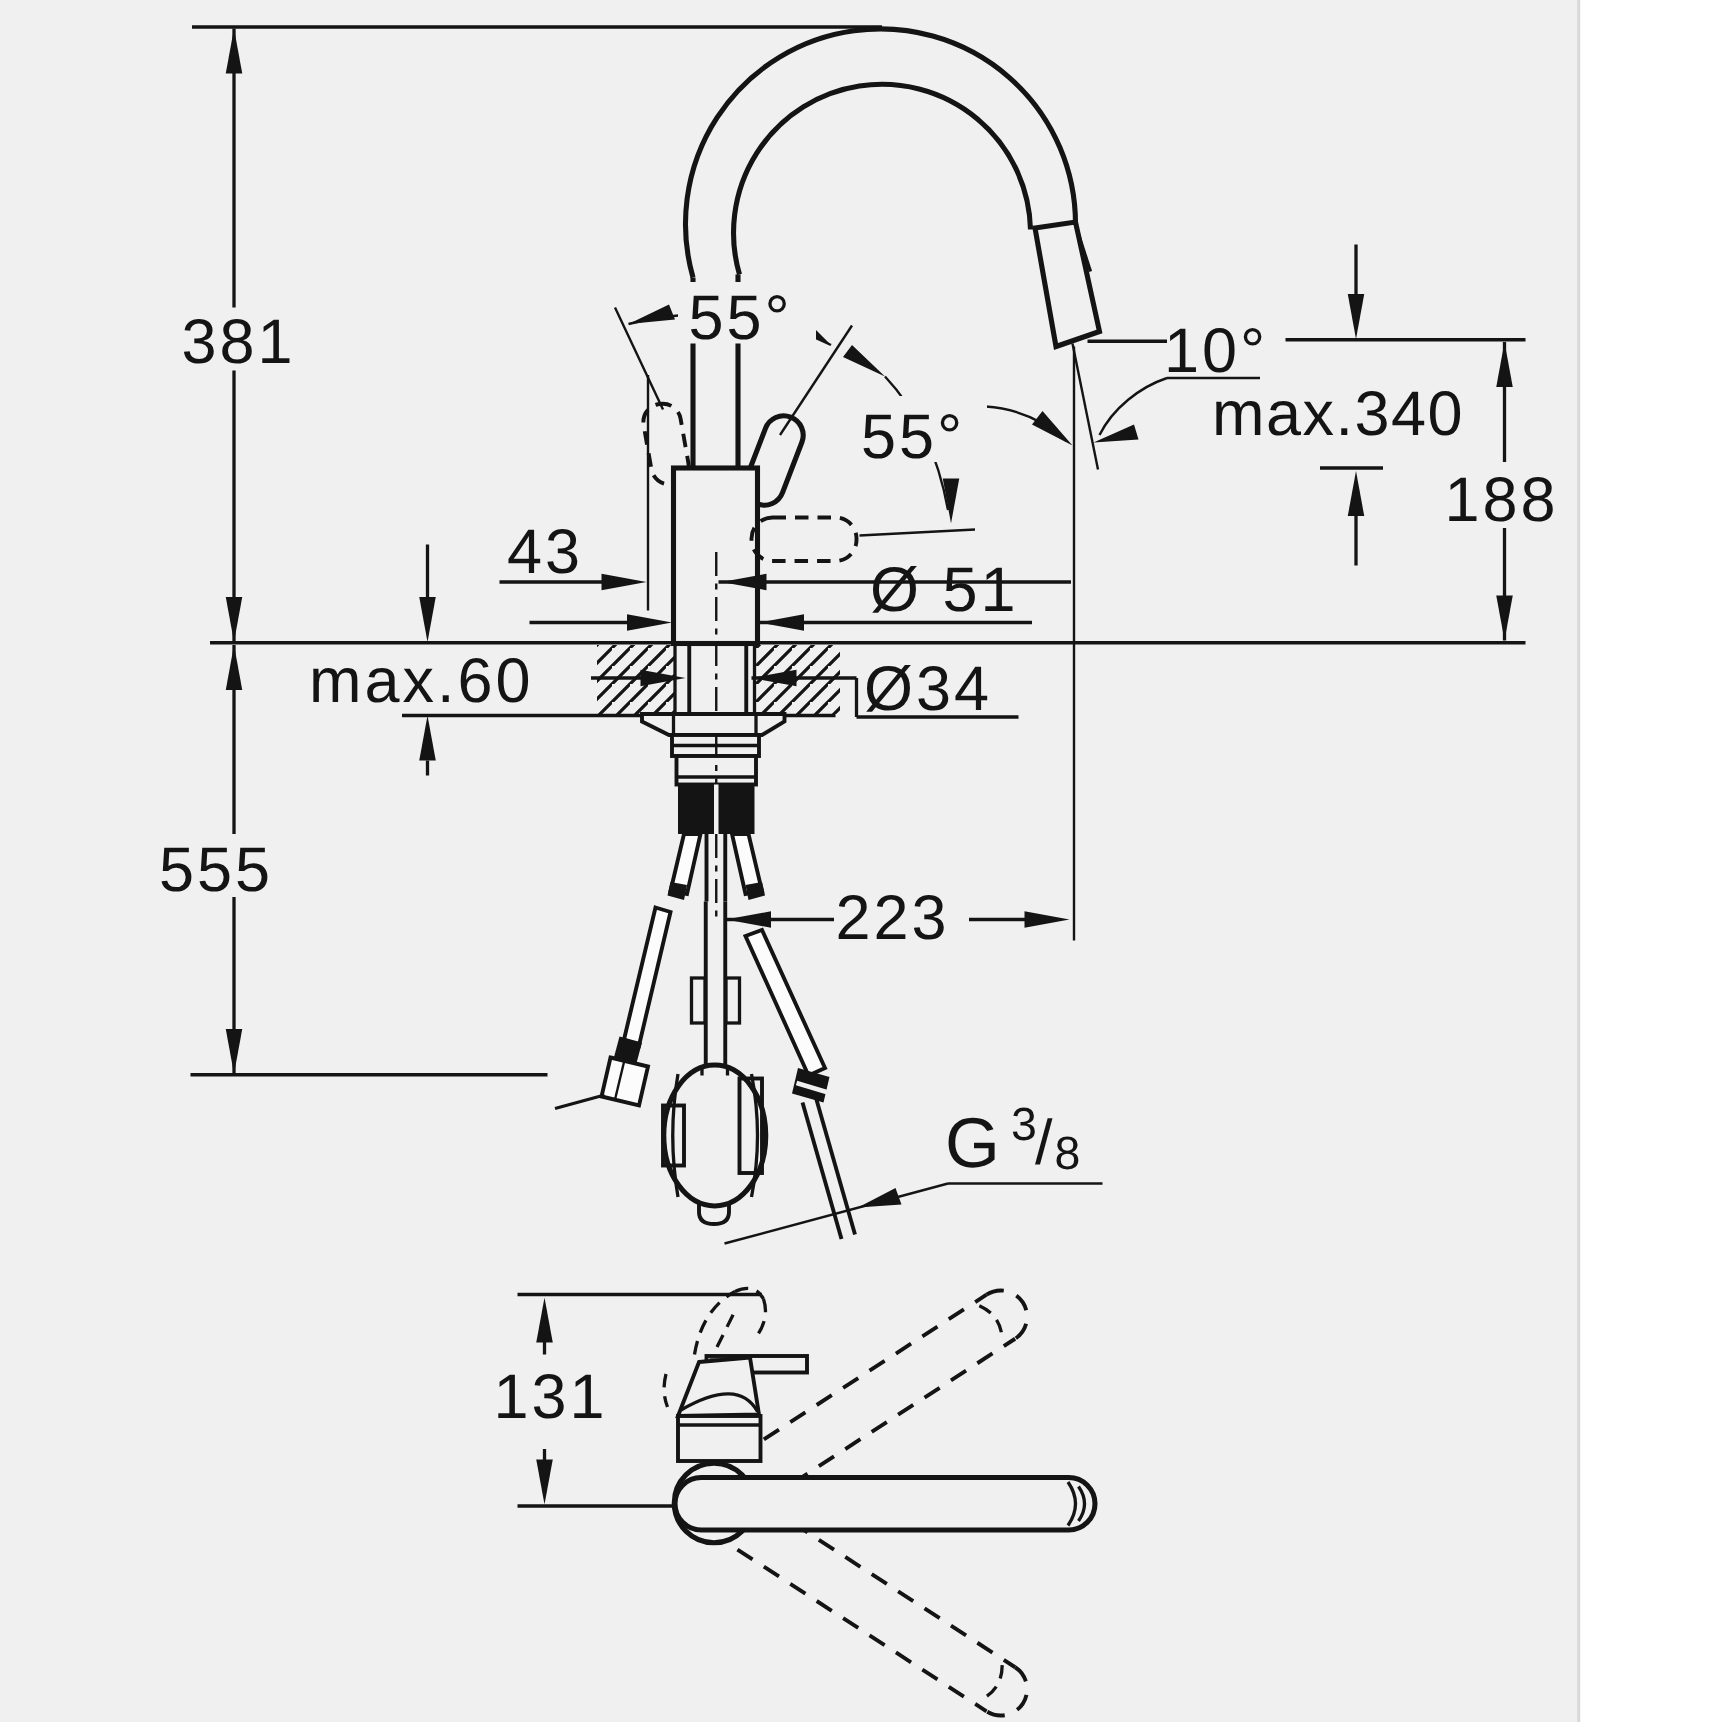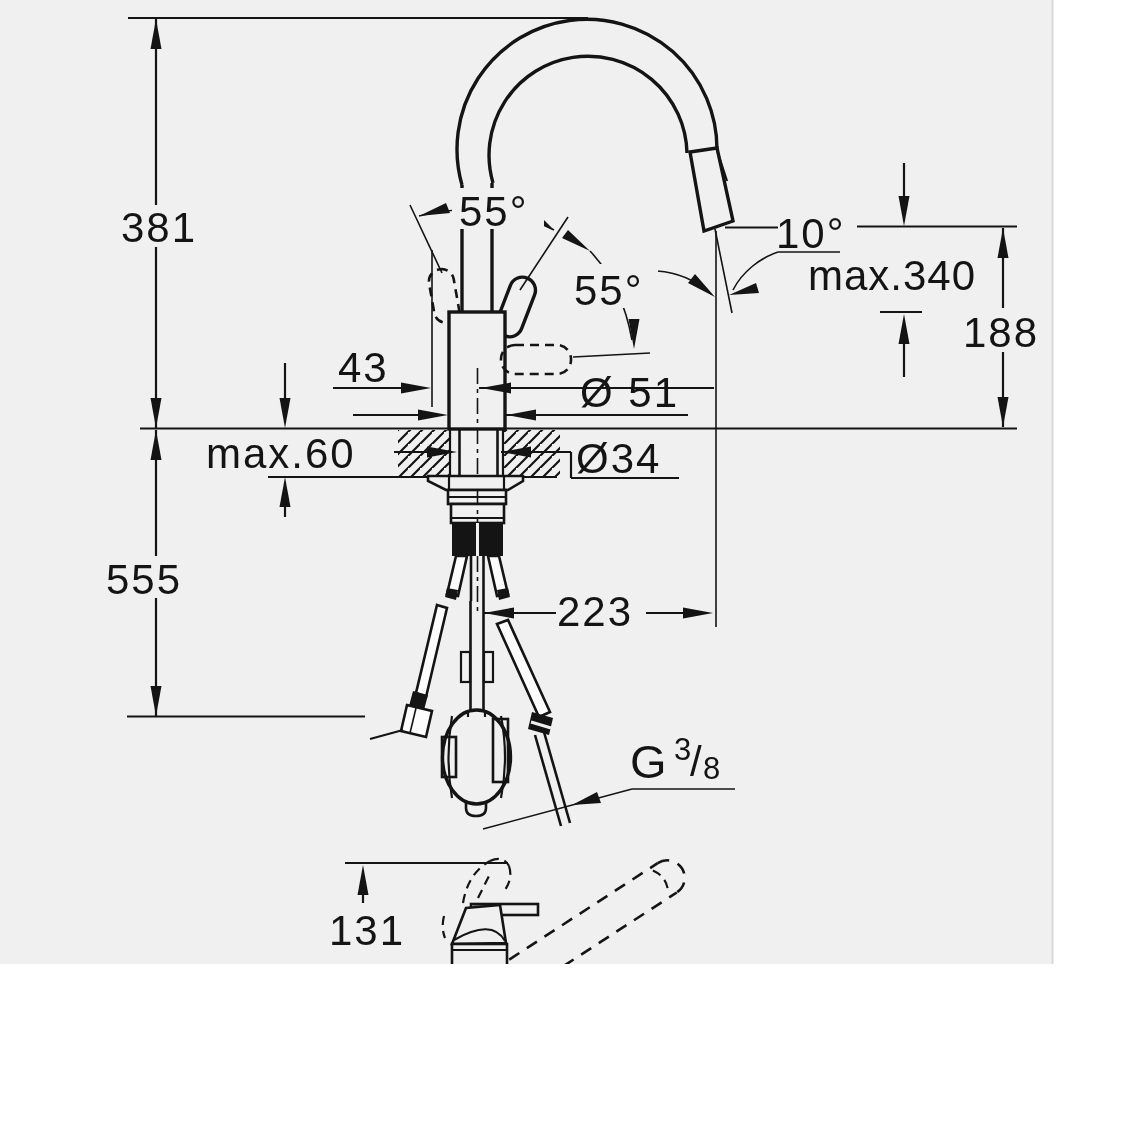--- a/index.html
+++ b/index.html
@@ -1,16 +1,16 @@
 <!DOCTYPE html>
 <html><head>
 <meta charset="utf-8">
 <style>
   html,body{margin:0;padding:0;background:#ffffff;}
-  .stage{position:relative;width:1148px;height:964px;overflow:hidden;background:#a3a3a3;}
+  .stage{position:relative;width:1148px;height:1148px;overflow:hidden;background:#a3a3a3;}
   svg{position:absolute;left:0;top:0;}
   svg text{font-family:"Liberation Sans", sans-serif;fill:#141414;}
   .ink{stroke:#141414;fill:none;}
   .w1{stroke-width:1.6;}
   .w2{stroke-width:2.2;}
   .w25{stroke-width:2.6;}
   .w3{stroke-width:3.4;}
   .fb{fill:#f0f0f0;}
   .fw{fill:#fcfcfc;}
   .fk{fill:#141414;stroke:none;}

